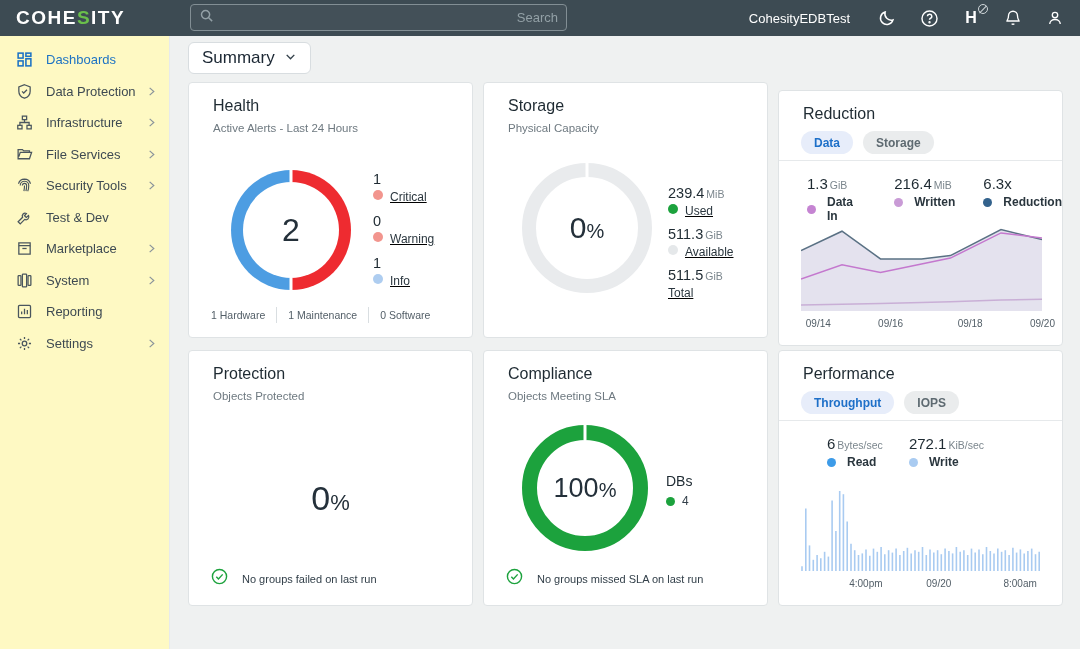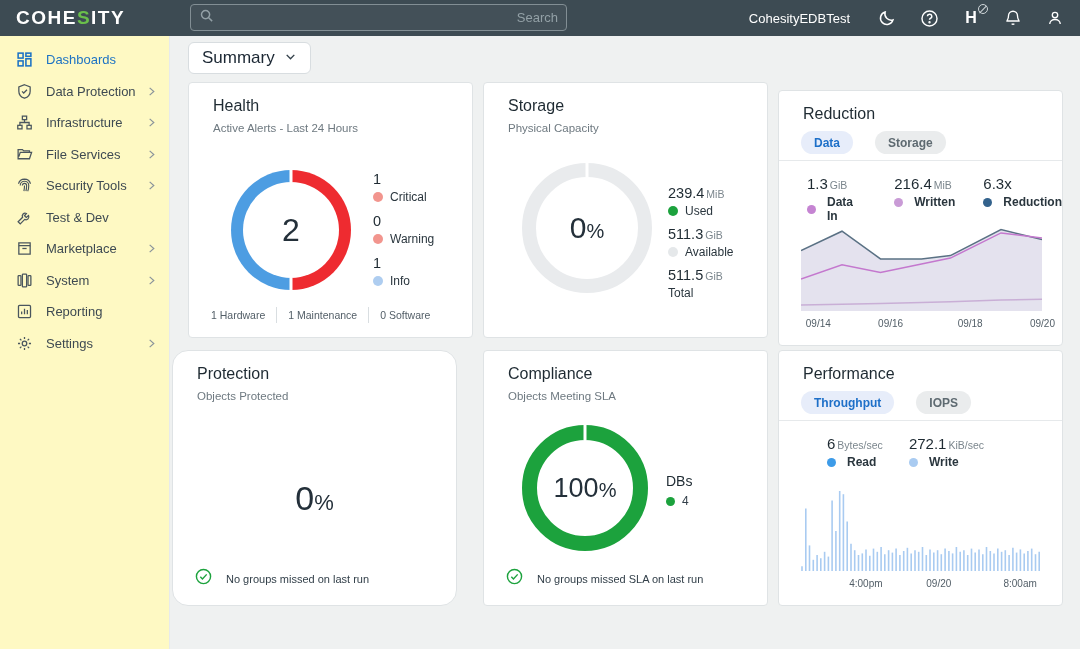--- a/index.html
+++ b/index.html
@@ -42,30 +42,30 @@
   .donut .notch { position:absolute; left:50%; width:3px; transform:translateX(-50%); background:#FFFFFF; }
   .center-num { font-size:32px; color:#24303A; }
   .center-pct { font-size:30px; color:#24303A; }
   .center-pct small, .center-num small { font-size:20px; }
   .ring { position:absolute; border-radius:50%; background:#FFFFFF; }
 
   
   .leg { position:absolute; }
   .leg .lval { font-size:14.5px; color:#1E2A32; }
   .leg .lval .lunit { font-size:10.5px; color:#7B868D; margin-left:2px; }
-  .leg .lrow { display:flex; align-items:center; gap:7px; margin-top:3px; }
+  .leg .lrow { display:flex; gap:7px; margin-top:3px;text-decoration:underline; }
   .dot { width:10px; height:10px; border-radius:50%; flex:0 0 auto; }
   .leg .llabel { font-size:12px; color:#2A363E; font-weight:500; }
 
   
   .hfooter { position:absolute; left:22px; bottom:14px; display:flex; align-items:center; font-size:10.5px; color:#525E67; }
   .hfooter .sep { width:1px; height:16px; background:#D9DEE1; margin:0 11px; }
 
   
-  .pills { position:absolute; left:22px; top:40px; display:flex; gap:22px; }
+  .pills { position:absolute; left:22px; top:40px; display:flex; gap:10px; }
   .pill { height:23px; border-radius:12px; padding:0 13px; display:flex; align-items:center; font-size:12px; font-weight:bold; cursor:pointer; background:#EAECED; color:#5E6A71; }
   .pill.active { background:#E7EDFA; color:#1D6FC8; }
   .card-divider { position:absolute; left:0; top:69px; width:100%; height:1px; background:#E6E9EB; }
 
   
   .stats { position:absolute; top:84px; display:flex; }
   .stat .lval { font-size:15px; color:#1E2A32; }
   .stat .lval .lunit { font-size:10.5px; color:#7B868D; margin-left:2px; }
   .stat .lrow { display:flex; align-items:center; gap:11px; margin-top:3px; }
   .stat .lrow .dot { width:9px; height:9px; }
@@ -388,30 +388,30 @@
         </svg>
     </div>
     <div class="xlabels" style="top:227px;" id="reduction-xlabels">
         <span style="left:2%">09/14</span>
         <span style="left:32%">09/16</span>
         <span style="left:65%">09/18</span>
         <span style="left:95%">09/20</span>
       </div>
   </div>
 
-  <div class="card" style="left:2px; top:314px;border-radius:16px;">
+  <div class="card" style="left:18px; top:314px;">
     <div class="card-title">Protection</div>
     <div class="card-sub">Objects Protected</div>
     <div class="big-pct" style="top:128px;"><span>0</span><small>%</small></div>
     <div class="ok-footer">
       <span><svg width="17" height="17" viewBox="0 0 24 24" fill="none" stroke="#1CA23D" stroke-width="2">
             <circle cx="12" cy="12" r="10"></circle>
             <polyline points="7.5,12.5 10.5,15.5 16.5,9"></polyline>
           </svg></span>
-      <span class="txt">No groups missed on last run</span>
+      <span class="txt">No groups failed on last run</span>
     </div>
   </div>
 
   <div class="card" style="left:313px; top:314px;">
     <div class="card-title">Compliance</div>
     <div class="card-sub">Objects Meeting SLA</div>
     <div class="ring" id="compliance-ring" style="left:38px; top:74px; width:126px; height:126px; border:15px solid #1CA23D;">
       <div style="position:absolute; inset:0; display:flex; align-items:center; justify-content:center;">
         <span class="center-pct" style="font-size:27px;"><span>100</span><small>%</small></span>
       </div>

